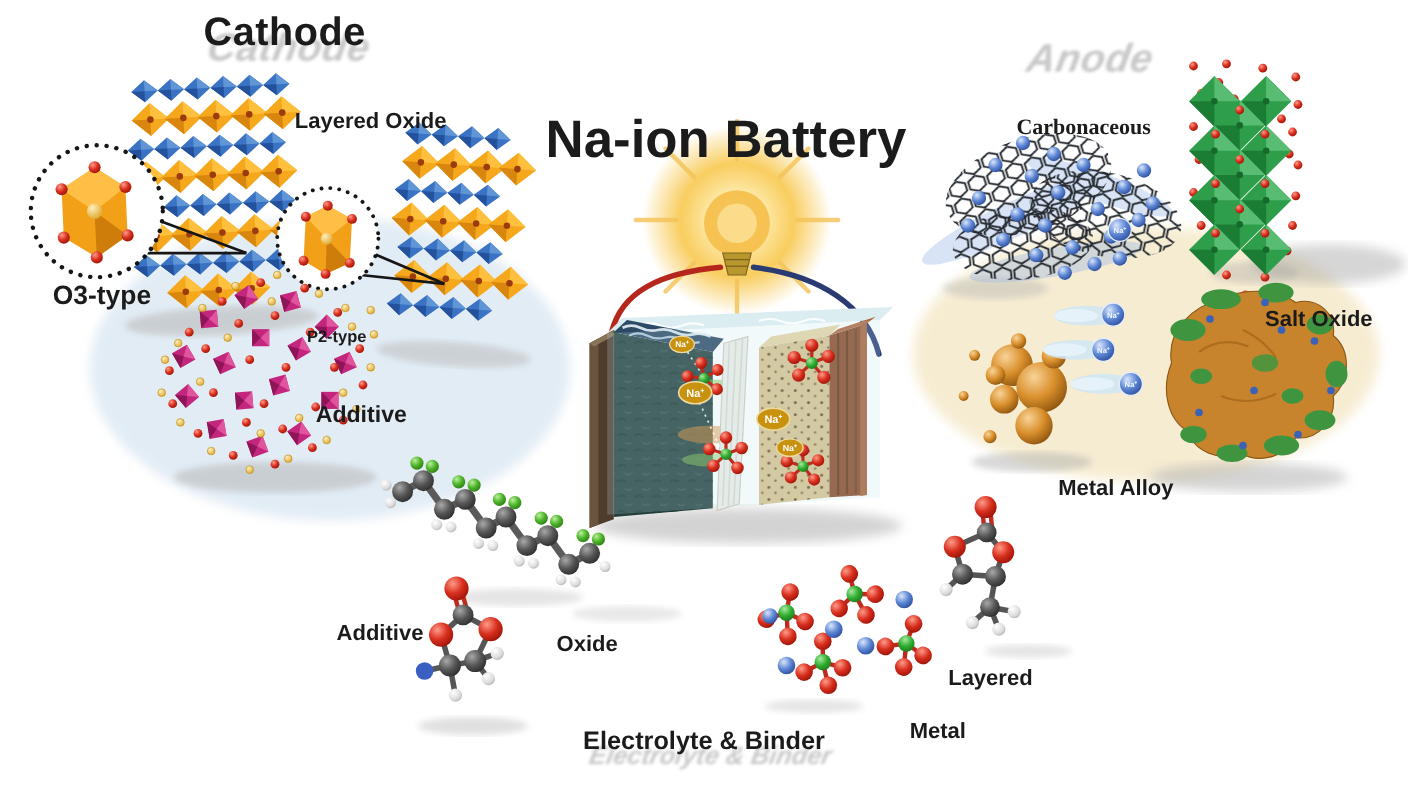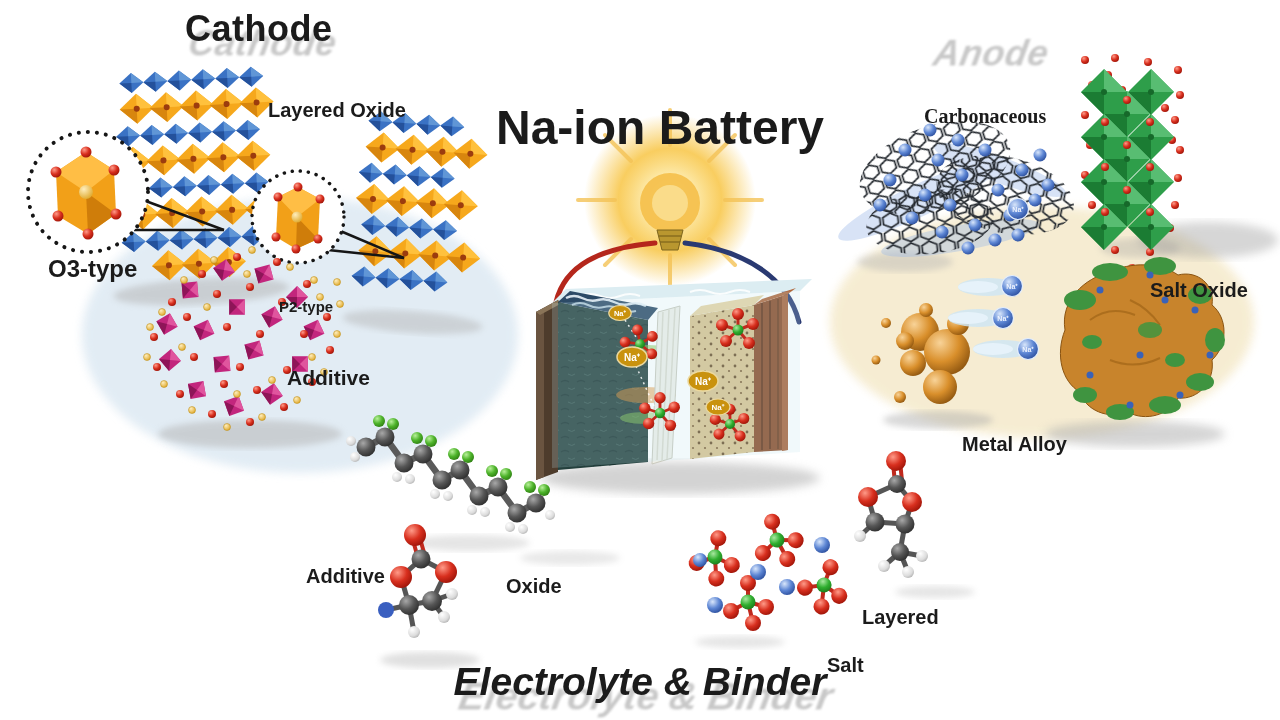--- a/index.html
+++ b/index.html
@@ -1,21 +1,21 @@
 <!DOCTYPE html>
 <html><head>
 <meta charset="utf-8">
 <style>
   html,body{margin:0;padding:0;background:#fff;}
   .stage{position:relative;width:1280px;height:720px;overflow:hidden;background:#ffffff;
          font-family:"Liberation Sans", sans-serif;color:#1b1b1b;}
   .art{position:absolute;left:0;top:0;z-index:1;}
   .lbl{position:absolute;z-index:3;font-weight:bold;white-space:nowrap;}
   .h1{font-size:36px;letter-spacing:.5px;}
-  .h2{font-size:39px;font-style:italic;}
+  .h2{font-size:23px;}
   .h3{font-size:48px;}
   .tag{font-size:20px;margin-top:19px;}
   .echo{position:absolute;z-index:2;font-weight:bold;color:#9b9b9b;opacity:.55;
         font-style:italic;filter:blur(1.3px);transform:skewX(-10deg);white-space:nowrap;}
   .ctr{text-align:center;}
 </style>
 </head>
 <body>
 
 <div class="stage">
@@ -721,18 +721,18 @@
 <div class="lbl tag" style="left:279px;top:279px;font-size:15px;">P2-type</div>
 <div class="lbl tag" style="left:287px;top:347px;font-size:21px;">Additive</div>
 
 <div class="lbl tag" style="left:924px;top:86px;font-family:Liberation Serif, serif;">Carbonaceous</div>
 <div class="lbl tag" style="left:1150px;top:260px;">Salt Oxide</div>
 <div class="lbl tag" style="left:962px;top:414px;">Metal Alloy</div>
 
 <div class="lbl tag" style="left:306px;top:546px;">Additive</div>
 <div class="lbl tag" style="left:506px;top:556px;">Oxide</div>
 <div class="lbl tag" style="left:862px;top:587px;">Layered</div>
-<div class="lbl tag" style="left:827px;top:635px;">Salt</div>
+<div class="lbl tag" style="left:827px;top:635px;">Metal</div>
 
 <div class="echo h2 ctr" style="left:426px;top:674px;width:440px;">Electrolyte &amp; Binder</div>
 <div class="lbl h2 ctr" style="left:420px;top:660px;width:440px;">Electrolyte &amp; Binder</div>
 
 </div>
 
 </body></html>

